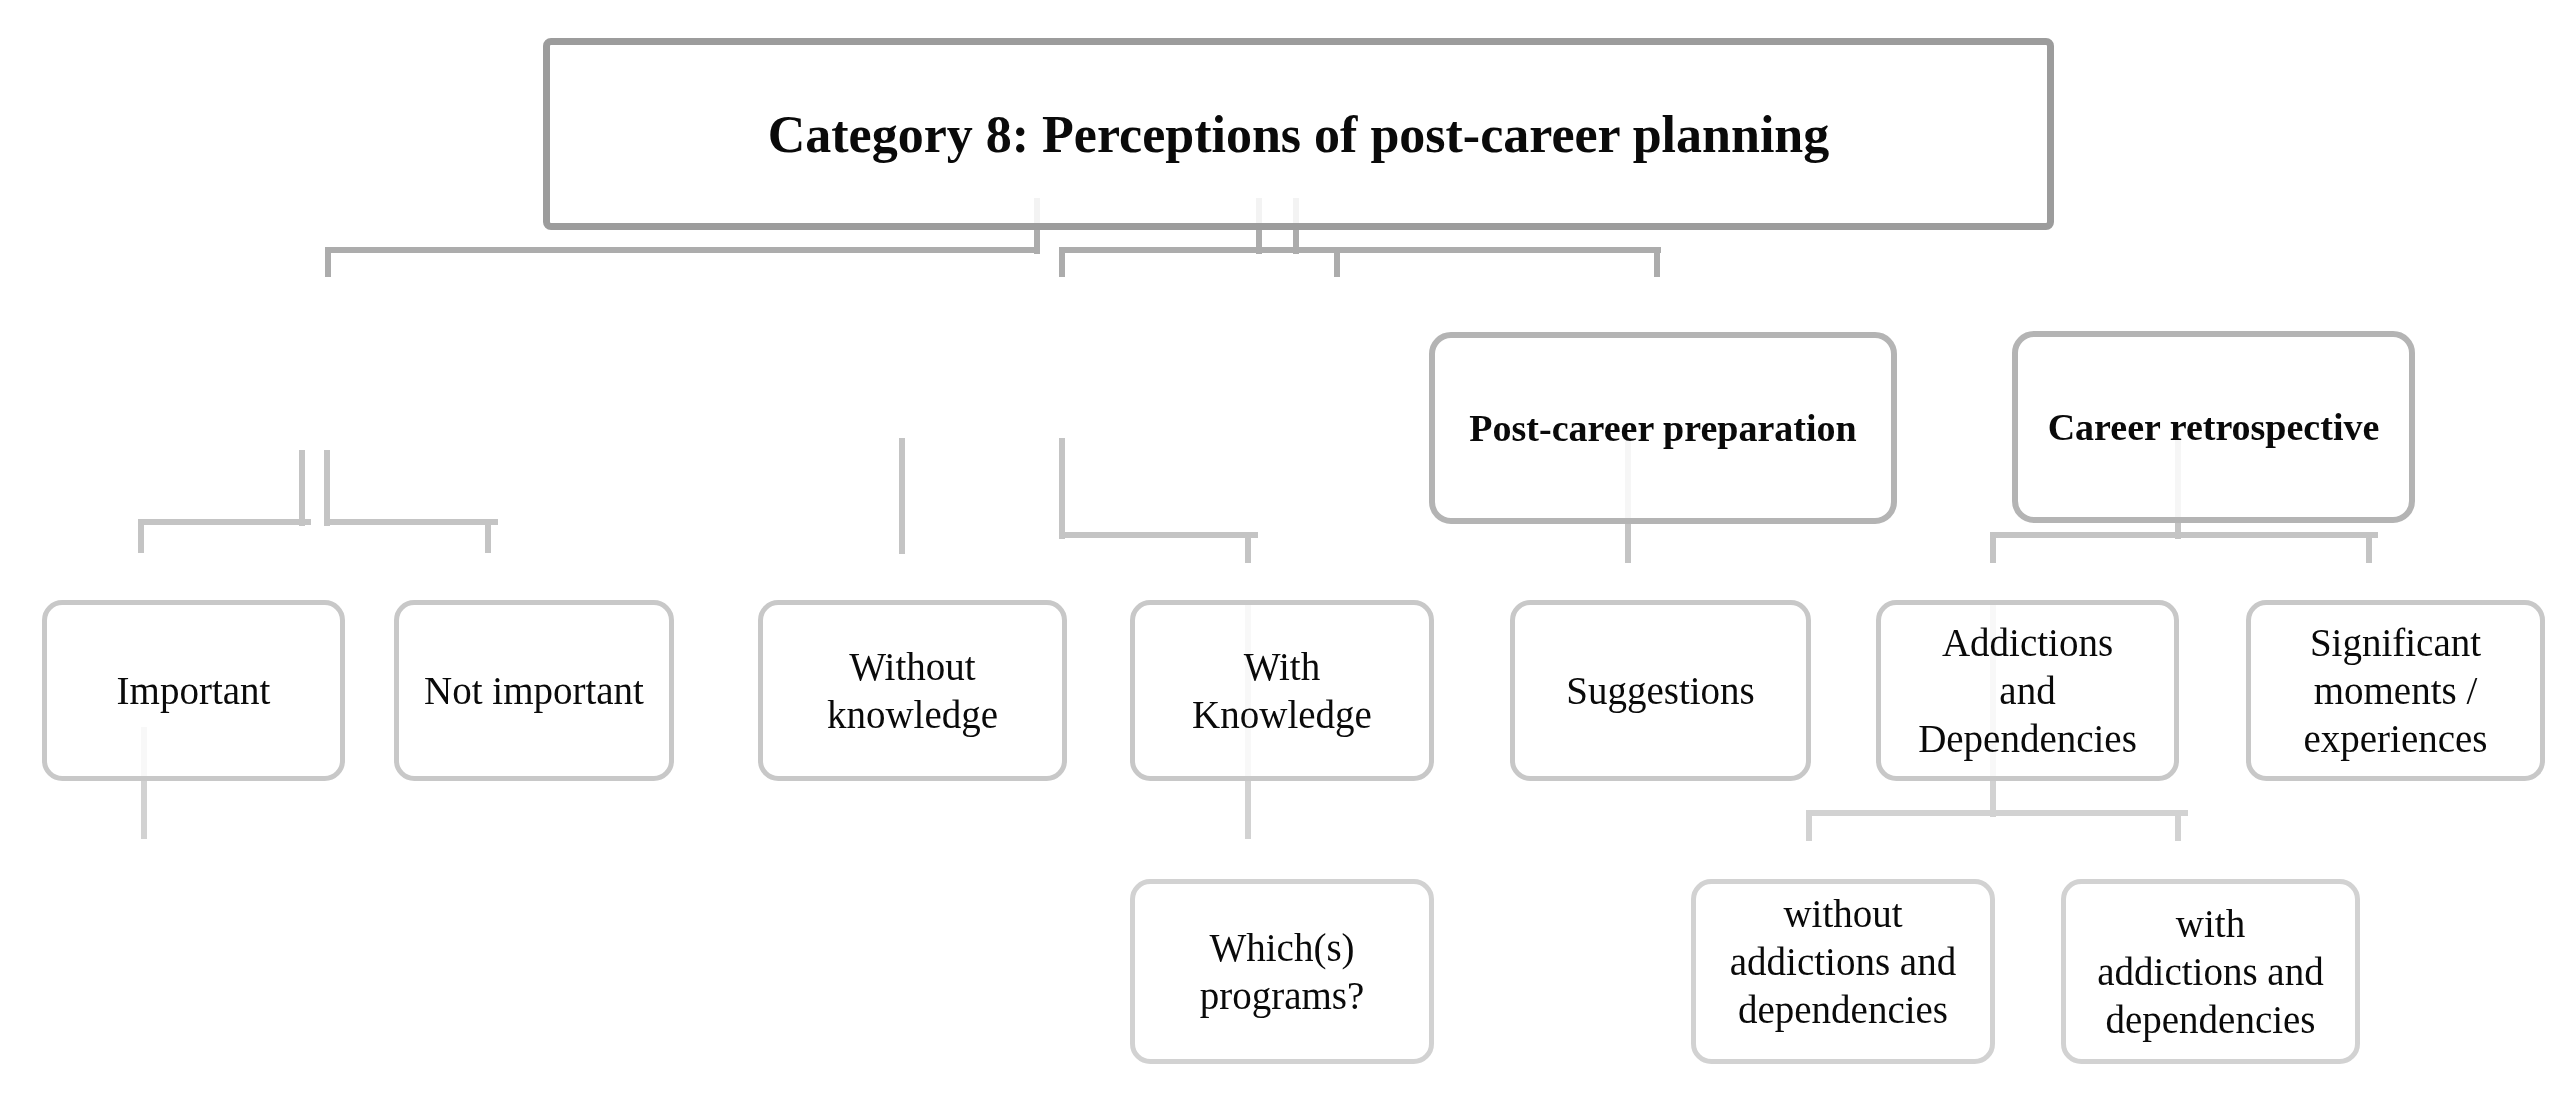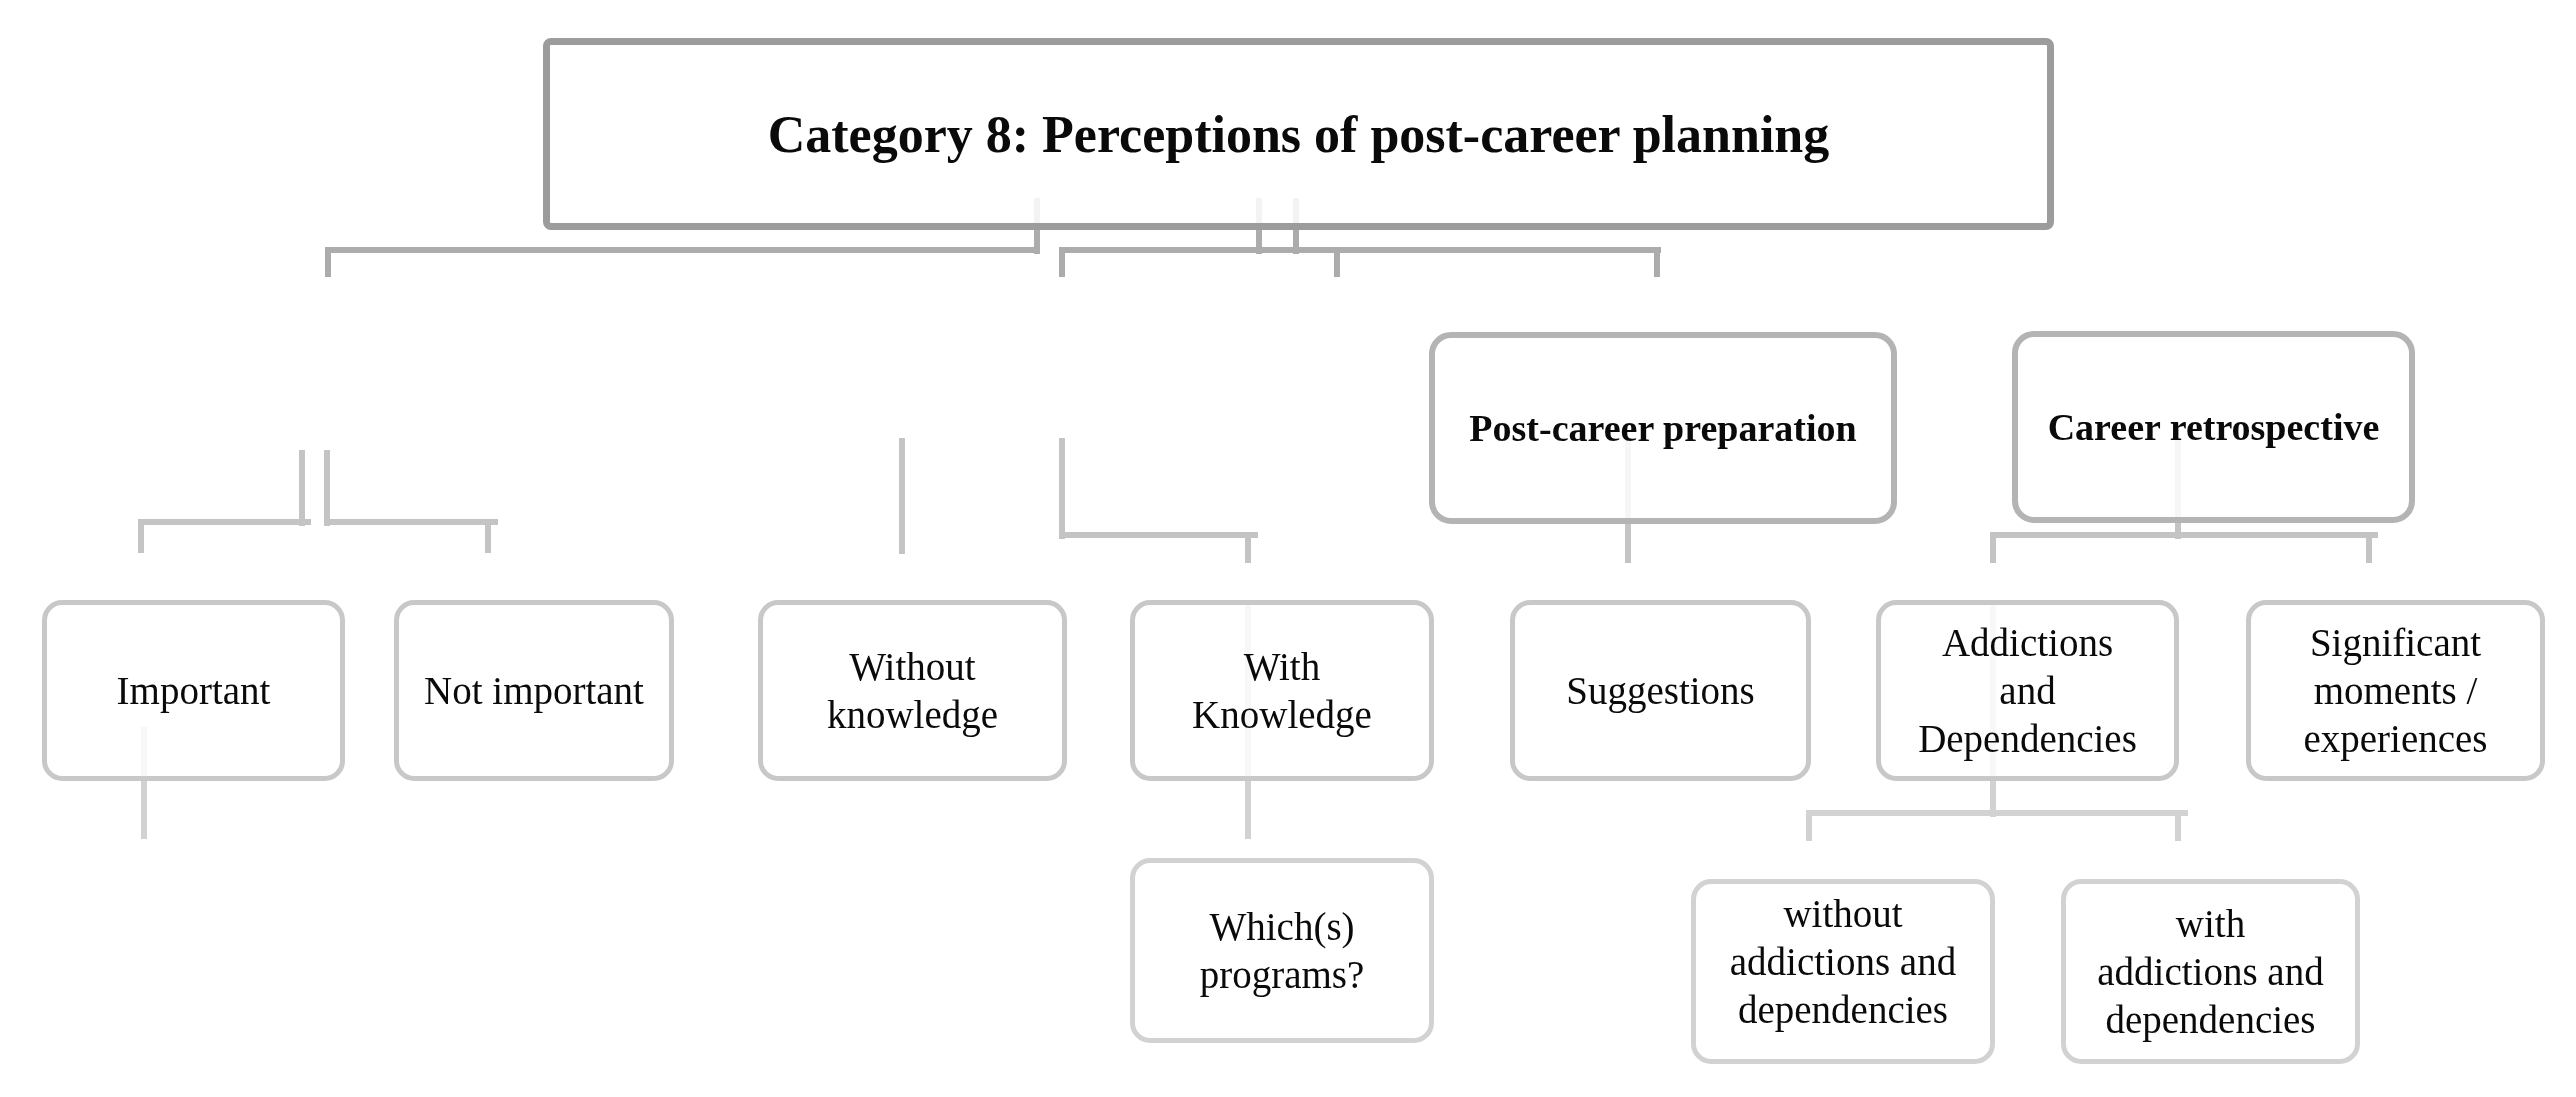--- a/index.html
+++ b/index.html
@@ -99,21 +99,21 @@
   </div>
   <div class="box l3" style="left:1510px;top:600px;width:301px;height:181px">
     <span class="lbl">Suggestions</span>
   </div>
   <div class="box l3" style="left:2246px;top:600px;width:299px;height:181px">
     <span class="lbl">Significant
 moments /
 experiences</span>
   </div>
 
-  <div class="box l4" style="left:1130px;top:858px;width:304px;height:185px">
+  <div class="box l4" style="left:1130px;top:879px;width:304px;height:185px">
     <span class="lbl">Which(s)
 programs?</span>
   </div>
   <div class="box l4 top-align" style="left:1691px;top:879px;width:304px;height:185px">
     <span class="lbl">without
 addictions and
 dependencies</span>
   </div>
   <div class="box l4" style="left:2061px;top:879px;width:299px;height:185px">
     <span class="lbl">with

